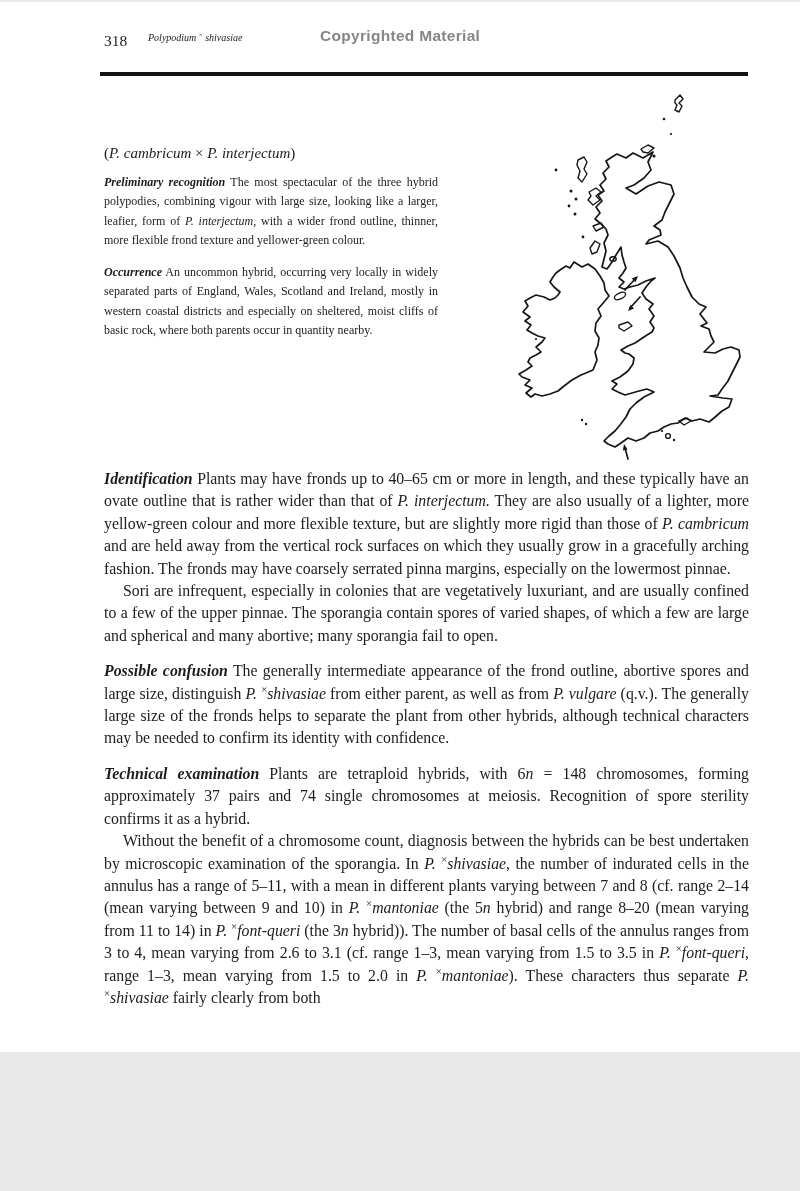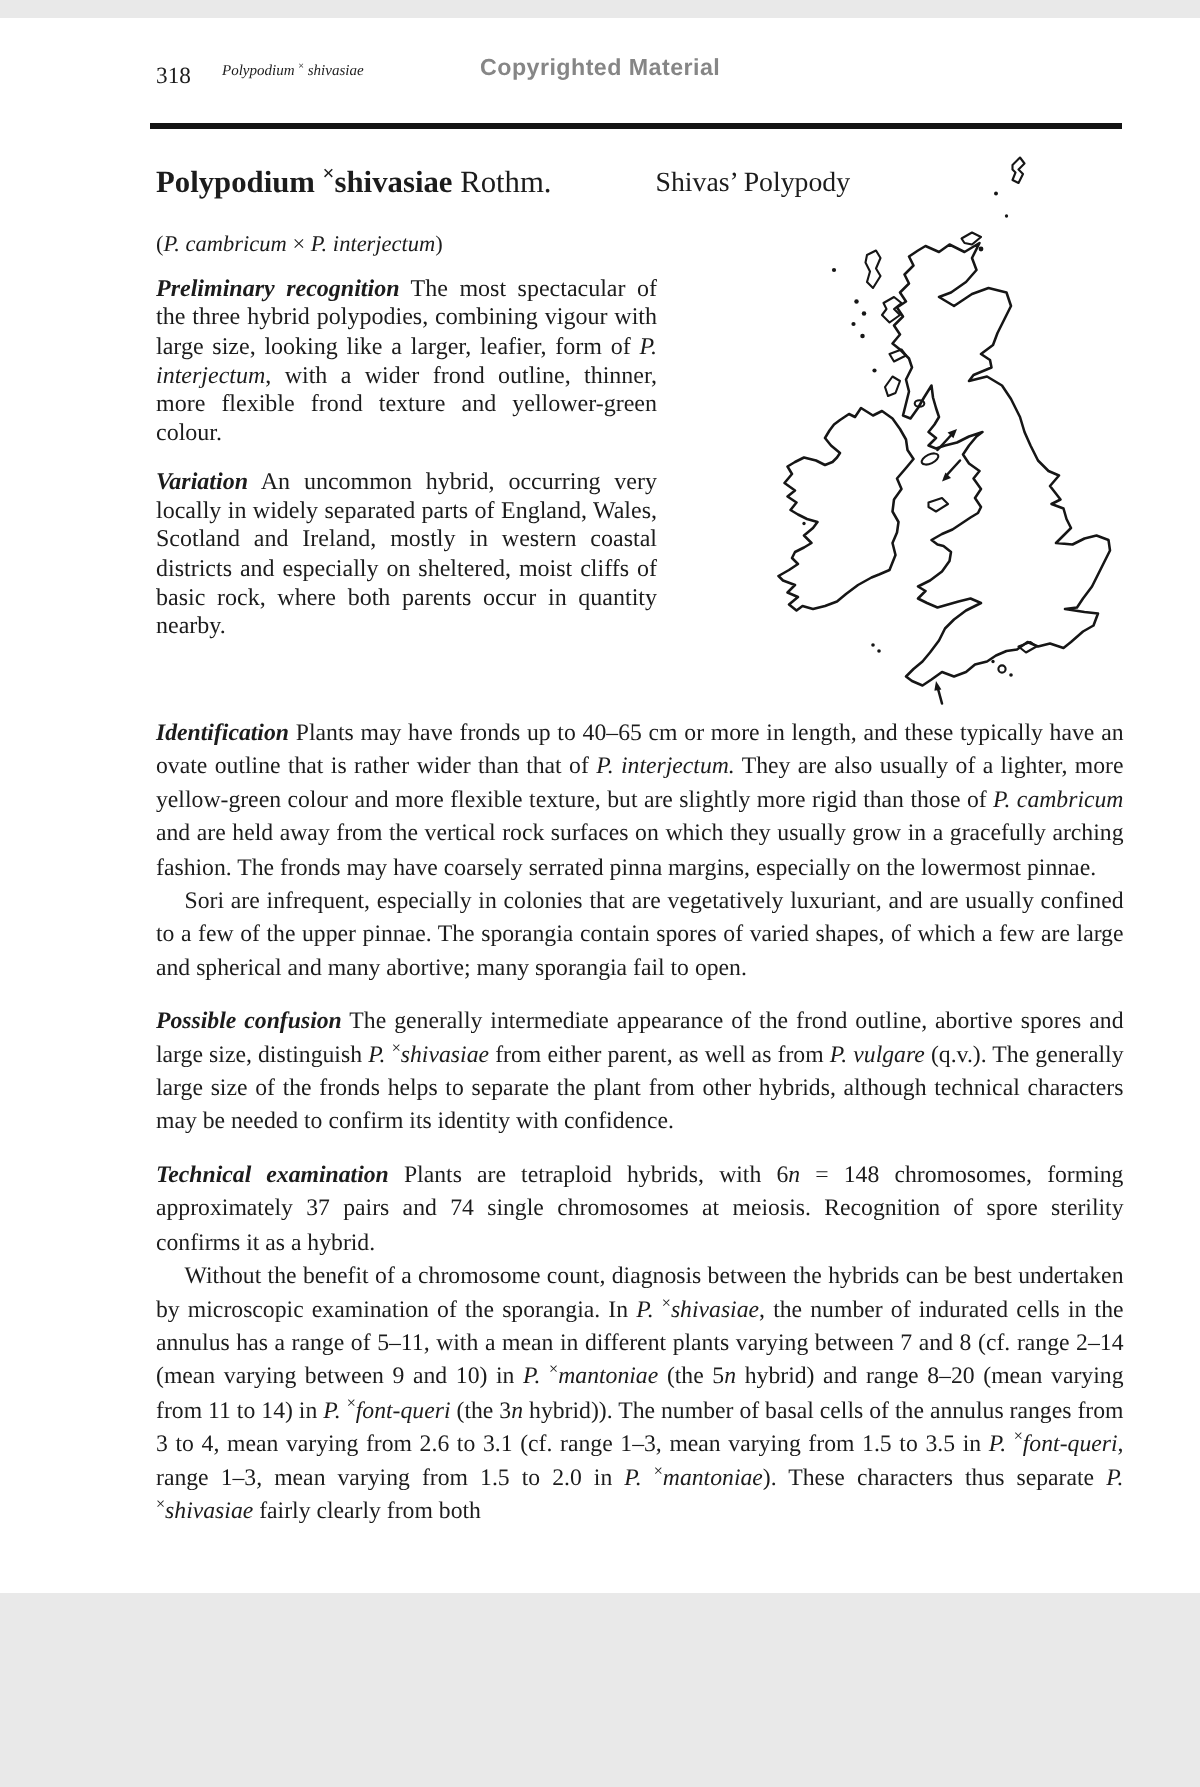--- a/index.html
+++ b/index.html
@@ -3,40 +3,40 @@
 <meta charset="utf-8">
 <style>
   html,body{margin:0;padding:0;background:#e9e9e9;}
   .page{
     position:relative;
     width:800px;height:1050px;
     background:#ffffff;
     font-family:"Liberation Serif","DejaVu Serif",serif;
     color:#1c1c1c;
     overflow:hidden;
-    margin:12px auto;
+    margin:2px auto;
   }
   
   .hdr-pagenum{position:absolute;left:104px;top:30px;font-size:15.5px;}
   .hdr-running{position:absolute;left:148px;top:30px;font-size:10px;}
   .hdr-watermark{
     position:absolute;left:320px;top:25px;
     font-family:"Liberation Sans","DejaVu Sans",sans-serif;
     font-weight:bold;font-size:15.5px;color:#868686;letter-spacing:.3px;
   }
   .rule{position:absolute;left:100px;top:70px;width:648px;height:4px;background:#141414;}
   
   .title-row{position:absolute;left:104px;top:99px;width:645px;font-size:20.5px;}
   .title-main{white-space:nowrap;}
   .common-name{position:absolute;left:333px;top:1px;font-size:18.5px;white-space:nowrap;}
   .parentage{position:absolute;left:104px;top:143px;font-size:15px;}
   
   .leftcol{
     position:absolute;left:104px;top:171px;width:334px;
-    font-size:16px;line-height:19.3px;text-align:justify;
+    font-size:12px;line-height:19.3px;text-align:justify;
   }
   .leftcol p{margin:0;}
   .leftcol p + p{margin-top:13px;}
   
   .map{position:absolute;left:478px;top:88px;width:312px;height:372px;}
   .map svg{display:block;width:100%;height:100%;}
   .coast{fill:none;stroke:#161616;stroke-width:1.7;stroke-linejoin:round;stroke-linecap:round;}
   .coast-thin{fill:none;stroke:#161616;stroke-width:1.4;stroke-linejoin:round;}
   .dot{fill:#161616;stroke:none;}
   .arrow-line{stroke:#161616;stroke-width:1.7;fill:none;stroke-linecap:round;}
@@ -66,29 +66,25 @@
 </head>
 <body>
 
 <div class="page">
 
   <span class="hdr-pagenum">318</span>
   <span class="hdr-running"><span class="r-i">Polypodium </span><span class="r-sx">×</span><span class="r-i"> shivasiae</span></span>
   <span class="hdr-watermark">Copyrighted Material</span>
   <div class="rule"></div>
 
-  <div class="title-row">
-    <span class="title-main"><span class="r-b">Polypodium </span><span class="r-bsx">×</span><span class="r-b">shivasiae</span><span class="r-n"> Rothm.</span></span>
-    <span class="common-name">Shivas’ Polypody</span>
-  </div>
   <div class="parentage"><span class="r-n">(</span><span class="r-i">P. cambricum</span><span class="r-n"> × </span><span class="r-i">P. interjectum</span><span class="r-n">)</span></div>
 
   <div class="leftcol">
     <p><span class="r-bi">Preliminary recognition</span><span class="r-n"> The most spectacular of the three hybrid polypodies, combining vigour with large size, looking like a larger, leafier, form of </span><span class="r-i">P. interjectum</span><span class="r-n">, with a wider frond outline, thinner, more flexible frond texture and yellower-green colour.</span></p>
-    <p><span class="r-bi">Variation</span><span class="r-n"> An uncommon hybrid, occurring very locally in widely separated parts of England, Wales, Scotland and Ireland, mostly in western coastal districts and especially on sheltered, moist cliffs of basic rock, where both parents occur in quantity nearby.</span></p>
+    <p><span class="r-bi">Occurrence</span><span class="r-n"> An uncommon hybrid, occurring very locally in widely separated parts of England, Wales, Scotland and Ireland, mostly in western coastal districts and especially on sheltered, moist cliffs of basic rock, where both parents occur in quantity nearby.</span></p>
   </div>
 
   <div class="map">
     <svg viewBox="0 0 312 372" aria-hidden="true">
 
       <path class="coast" d="M139,64 L148,68 L155,63 L165,68 L175,62
         L170,72 L173,80 L166,88 L156,95 L148,98 L158,104 L170,96 L181,92 L193,95 L196,104 L191,114 L187,122 L184,130
         L176,136 L182,140 L183,145 L171,150 L168,154 L180,151 L190,157 L196,166 L202,178 L205,188 L209,197 L214,207
         L221,214 L228,217 L222,224 L229,233 L223,236 L231,239 L233,246 L236,252 L231,257 L226,262 L237,263 L245,259
         L253,257 L261,260 L262,267 L259,273 L255,281 L250,291 L244,299 L240,305 L232,306 L245,308 L254,309 L251,317

